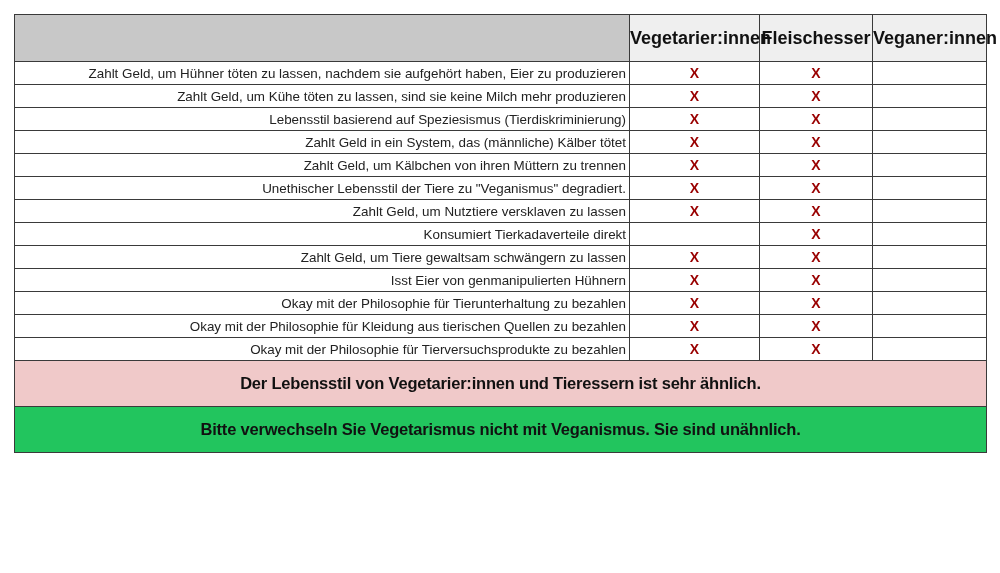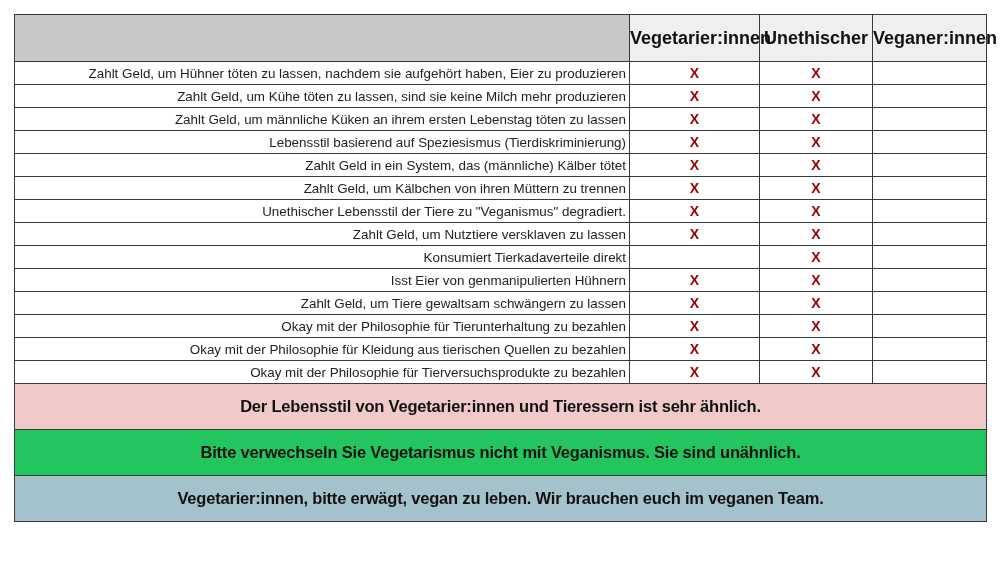--- a/index.html
+++ b/index.html
@@ -82,39 +82,33 @@
     <colgroup>
       <col class="c-label">
         <col class="c-veg">
         <col class="c-meat">
         <col class="c-vegan">
     </colgroup>
     <thead>
       <tr class="head">
         <th class="blank"></th>
         <th>Vegetarier:innen</th>
-        <th>Unethischer</th>
+        <th>Fleischesser</th>
         <th>Veganer:innen</th>
       </tr>
     </thead>
     <tbody id="tbody">
       <tr class="row">
         <td class="label">Zahlt Geld, um Hühner töten zu lassen, nachdem sie aufgehört haben, Eier zu produzieren</td>
         <td class="mark">X</td>
         <td class="mark">X</td>
         <td class="mark"></td>
       </tr>
       <tr class="row">
         <td class="label">Zahlt Geld, um Kühe töten zu lassen, sind sie keine Milch mehr produzieren</td>
-        <td class="mark">X</td>
-        <td class="mark">X</td>
-        <td class="mark"></td>
-      </tr>
-      <tr class="row">
-        <td class="label">Zahlt Geld, um männliche Küken an ihrem ersten Lebenstag töten zu lassen</td>
         <td class="mark">X</td>
         <td class="mark">X</td>
         <td class="mark"></td>
       </tr>
       <tr class="row">
         <td class="label">Lebensstil basierend auf Speziesismus (Tierdiskriminierung)</td>
         <td class="mark">X</td>
         <td class="mark">X</td>
         <td class="mark"></td>
       </tr>
@@ -142,27 +136,27 @@
         <td class="mark">X</td>
         <td class="mark"></td>
       </tr>
       <tr class="row">
         <td class="label">Konsumiert Tierkadaverteile direkt</td>
         <td class="mark"></td>
         <td class="mark">X</td>
         <td class="mark"></td>
       </tr>
       <tr class="row">
-        <td class="label">Isst Eier von genmanipulierten Hühnern</td>
+        <td class="label">Zahlt Geld, um Tiere gewaltsam schwängern zu lassen</td>
         <td class="mark">X</td>
         <td class="mark">X</td>
         <td class="mark"></td>
       </tr>
       <tr class="row">
-        <td class="label">Zahlt Geld, um Tiere gewaltsam schwängern zu lassen</td>
+        <td class="label">Isst Eier von genmanipulierten Hühnern</td>
         <td class="mark">X</td>
         <td class="mark">X</td>
         <td class="mark"></td>
       </tr>
       <tr class="row">
         <td class="label">Okay mit der Philosophie für Tierunterhaltung zu bezahlen</td>
         <td class="mark">X</td>
         <td class="mark">X</td>
         <td class="mark"></td>
       </tr>
@@ -178,18 +172,15 @@
         <td class="mark">X</td>
         <td class="mark"></td>
       </tr>
 
       <tr class="band pink">
         <td colspan="4">Der Lebensstil von Vegetarier:innen und Tieressern ist sehr ähnlich.</td>
       </tr>
       <tr class="band green">
         <td colspan="4">Bitte verwechseln Sie Vegetarismus nicht mit Veganismus. Sie sind unähnlich.</td>
       </tr>
-      <tr class="band blue">
-        <td colspan="4">Vegetarier:innen, bitte erwägt, vegan zu leben. Wir brauchen euch im veganen Team.</td>
-      </tr>
     </tbody>
   </table>
 </div>
 
 </body></html>

